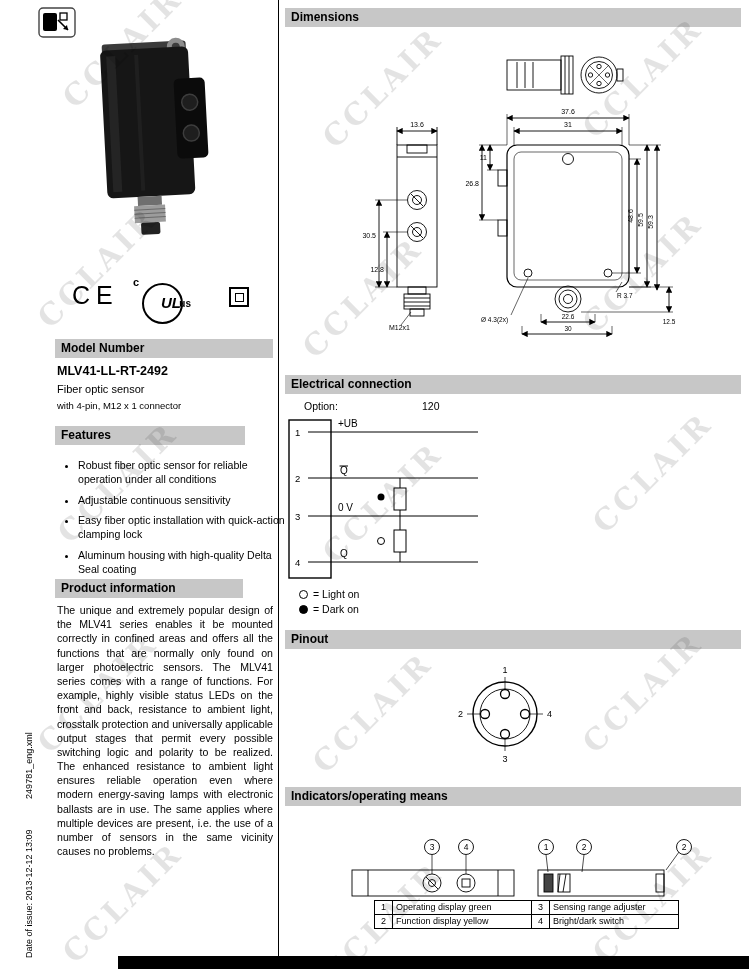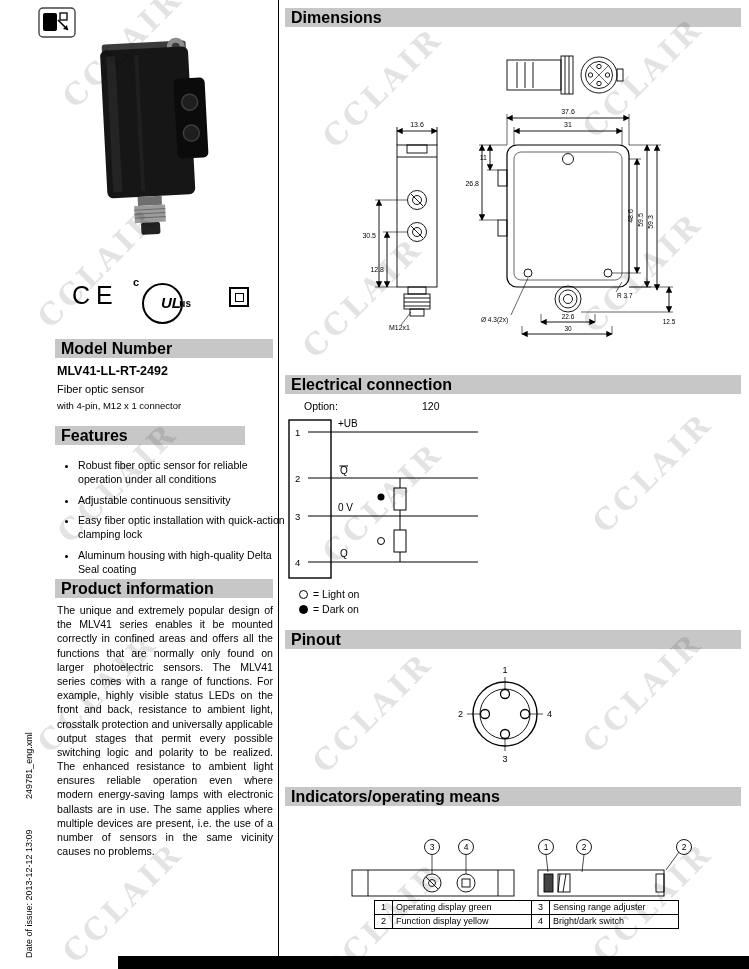--- a/index.html
+++ b/index.html
@@ -1,19 +1,19 @@
 <!DOCTYPE html>
 <html><head>
 <meta charset="utf-8">
 <style>
   html,body{margin:0;padding:0;background:#e8e8e8;}
   .page{position:relative;width:749px;height:969px;background:#fff;margin:0 auto;
         font-family:"Liberation Sans",sans-serif;color:#000;overflow:hidden;}
   .abs{position:absolute;}
-  .bar{background:#c7c7c7;font-weight:bold;font-size:16px;line-height:19px;height:19px;
+  .bar{background:#c7c7c7;font-weight:bold;font-size:12px;line-height:19px;height:19px;
        padding-left:6px;box-sizing:border-box;}
   .wm{position:absolute;transform:rotate(-45deg);font-family:"DejaVu Serif",serif;
       font-size:30px;font-weight:bold;letter-spacing:4px;color:rgba(0,0,0,0.11);
       pointer-events:none;white-space:nowrap;z-index:6;}
   svg text{font-family:"Liberation Sans",sans-serif;fill:#000;}
   svg{display:block;}
   .body-text{font-size:10.6px;line-height:1.34;text-align:justify;}
   ul.features{margin:8px;padding:0 0 0 13px;font-size:10.6px;line-height:1.3;}
   ul.features li{margin-bottom:7px;}
   table.legend{border-collapse:collapse;font-size:9px;line-height:1.2;}
@@ -100,21 +100,21 @@
   <div class="abs" style="left:57px;top:400px;font-size:9.5px;">with 4-pin, M12 x 1 connector</div>
 
   <div class="abs bar" style="left:55px;top:426px;width:190px;">Features</div>
   <ul class="abs features" style="left:57px;top:451px;width:212px;">
     <li>Robust fiber optic sensor for reliable operation under all conditions</li>
     <li>Adjustable continuous sensitivity</li>
     <li>Easy fiber optic installation with quick-action clamping lock</li>
     <li>Aluminum housing with high-quality Delta Seal coating</li>
   </ul>
 
-  <div class="abs bar" style="left:55px;top:579px;width:218px;">Product information</div>
+  <div class="abs bar" style="left:55px;top:579px;width:188px;">Product information</div>
   <div class="abs body-text" style="left:57px;top:603px;width:216px;">The unique and extremely popular design of the MLV41 series enables it be mounted correctly in confined areas and offers all the functions that are normally only found on larger photoelectric sensors. The MLV41 series comes with a range of functions. For example, highly visible status LEDs on the front and back, resistance to ambient light, crosstalk protection and universally applicable output stages that permit every possible switching logic and polarity to be realized. The enhanced resistance to ambient light ensures reliable operation even where modern energy-saving lamps with electronic ballasts are in use. The same applies where multiple devices are present, i.e. the use of a number of sensors in the same vicinity causes no problems.</div>
 
   <div class="vfoot">
     <span>Date of issue: 2013-12-12 13:09</span>
     <span>249781_eng.xml</span>
   </div>
 
   <div class="abs bar" style="left:285px;top:8px;width:456px;">Dimensions</div>
 
   <svg class="abs" style="left:285px;top:30px;" width="464" height="345" viewBox="0 0 464 345">

